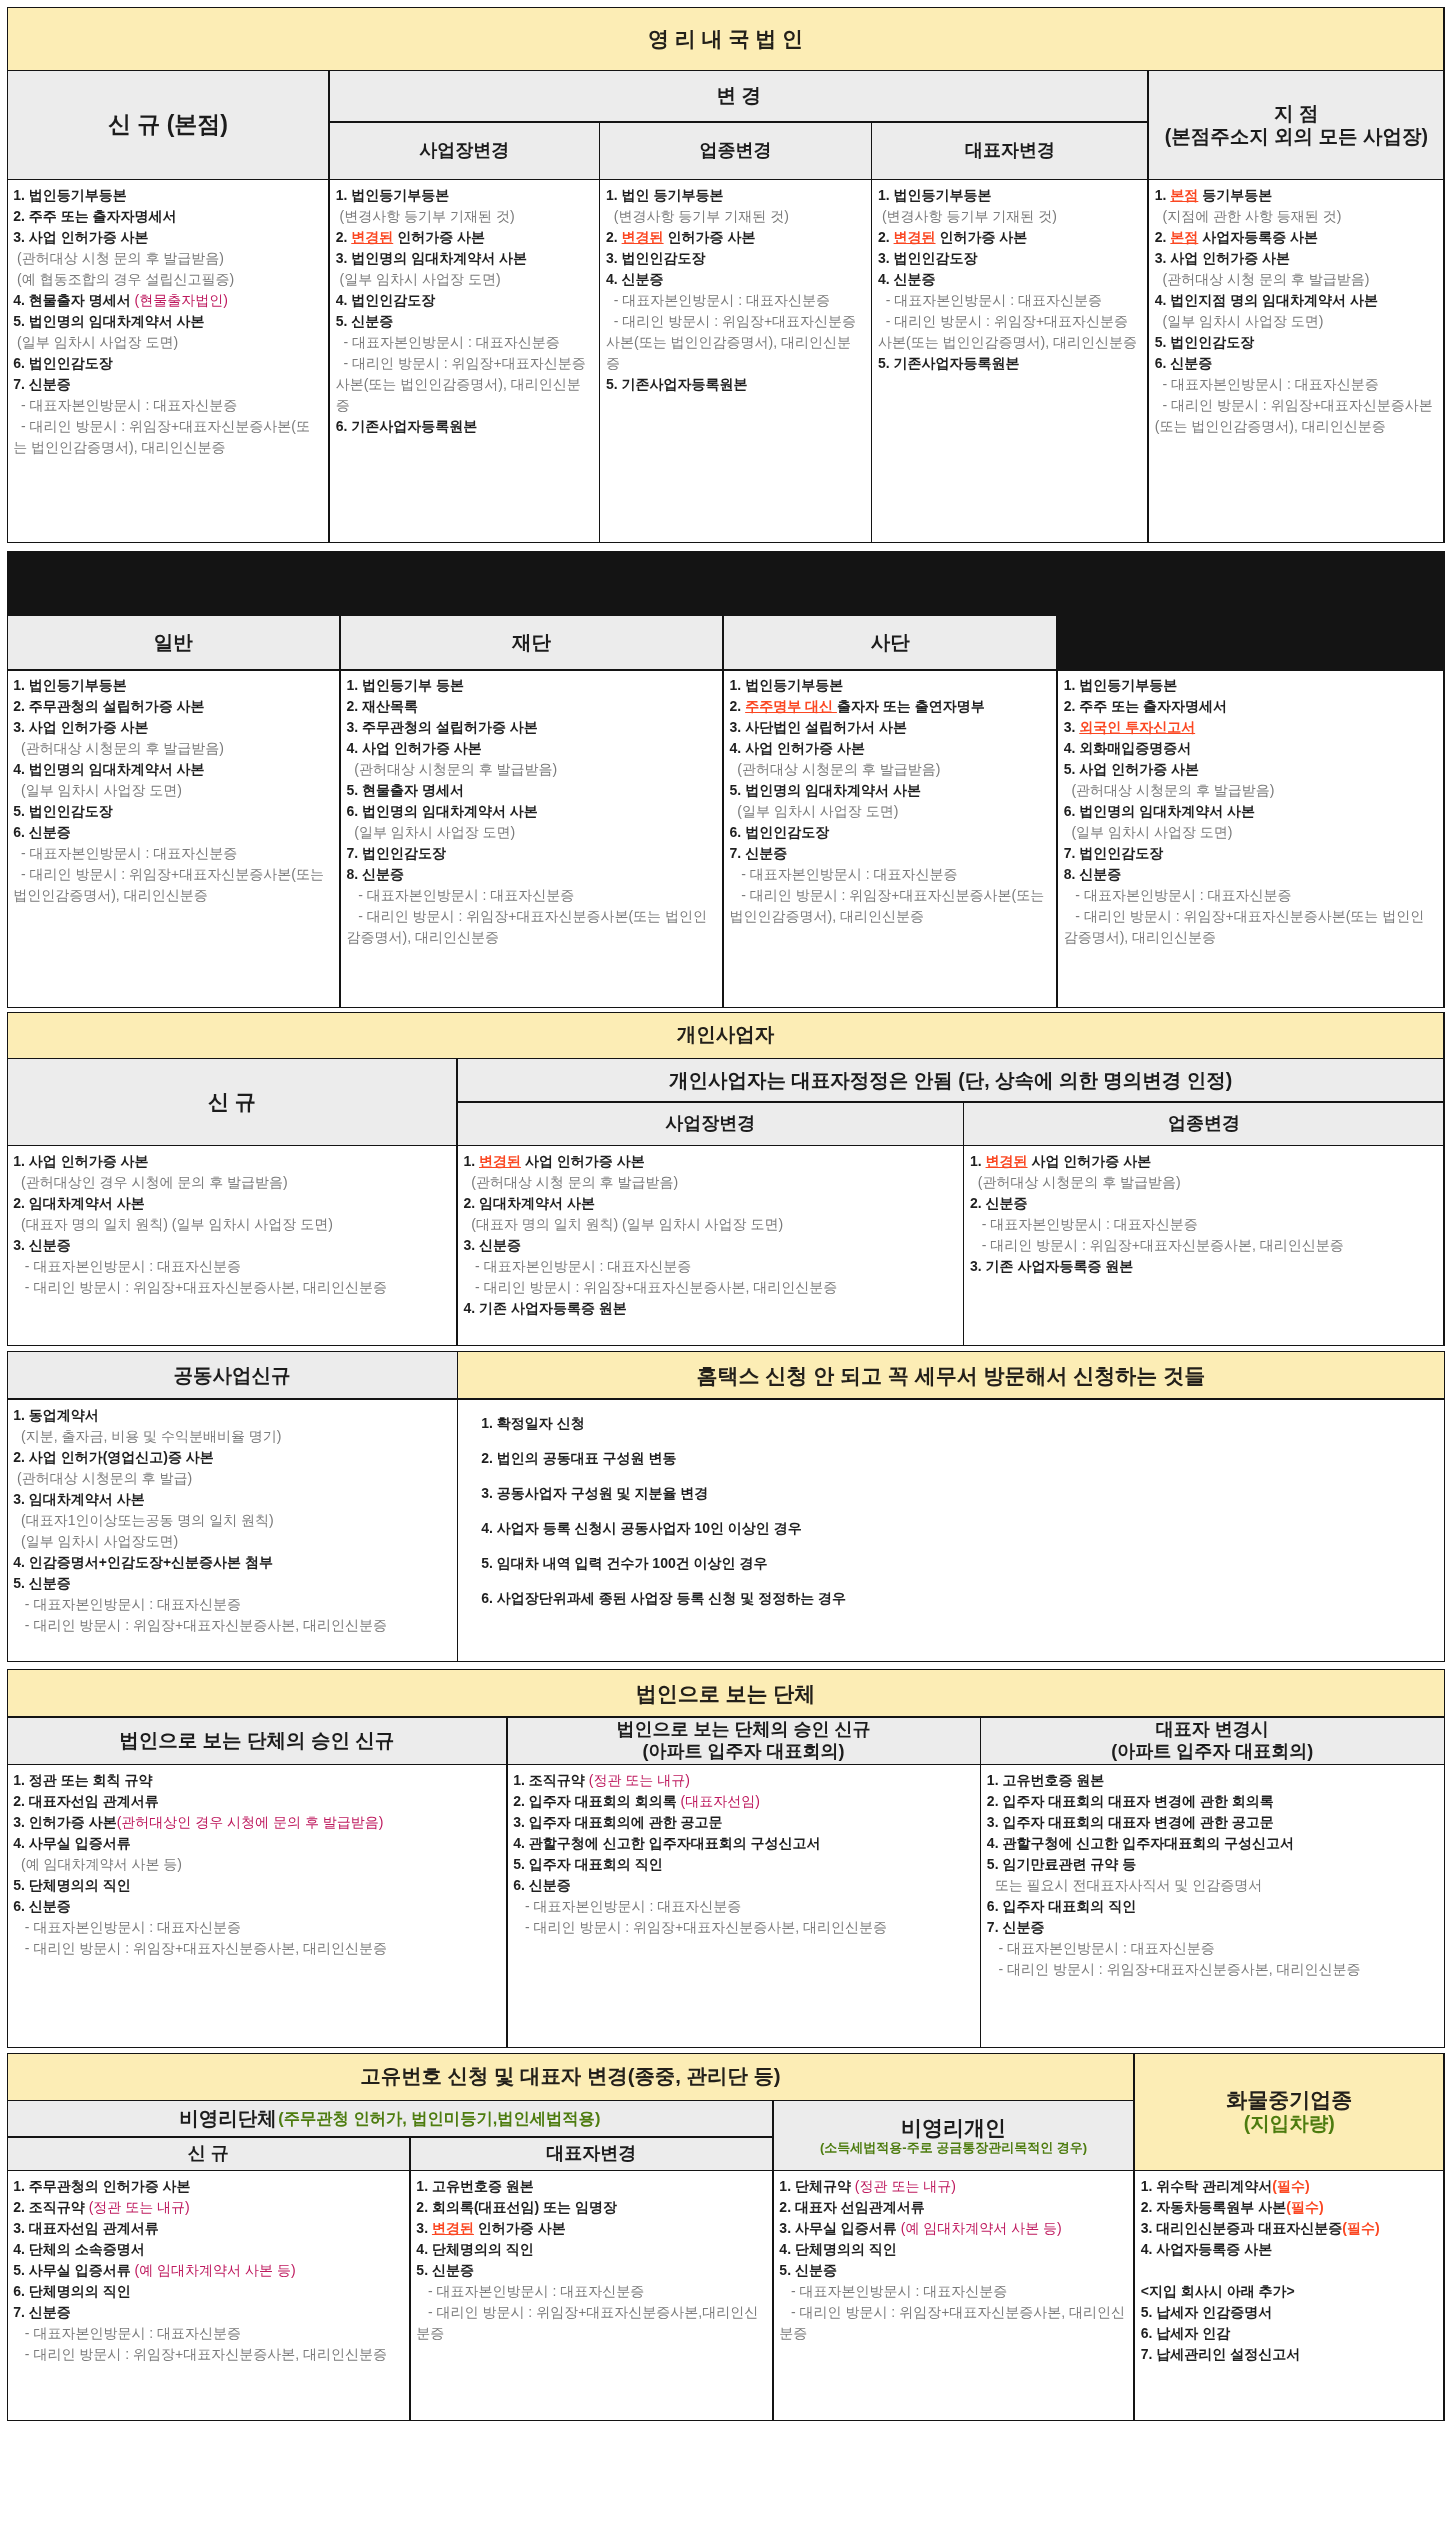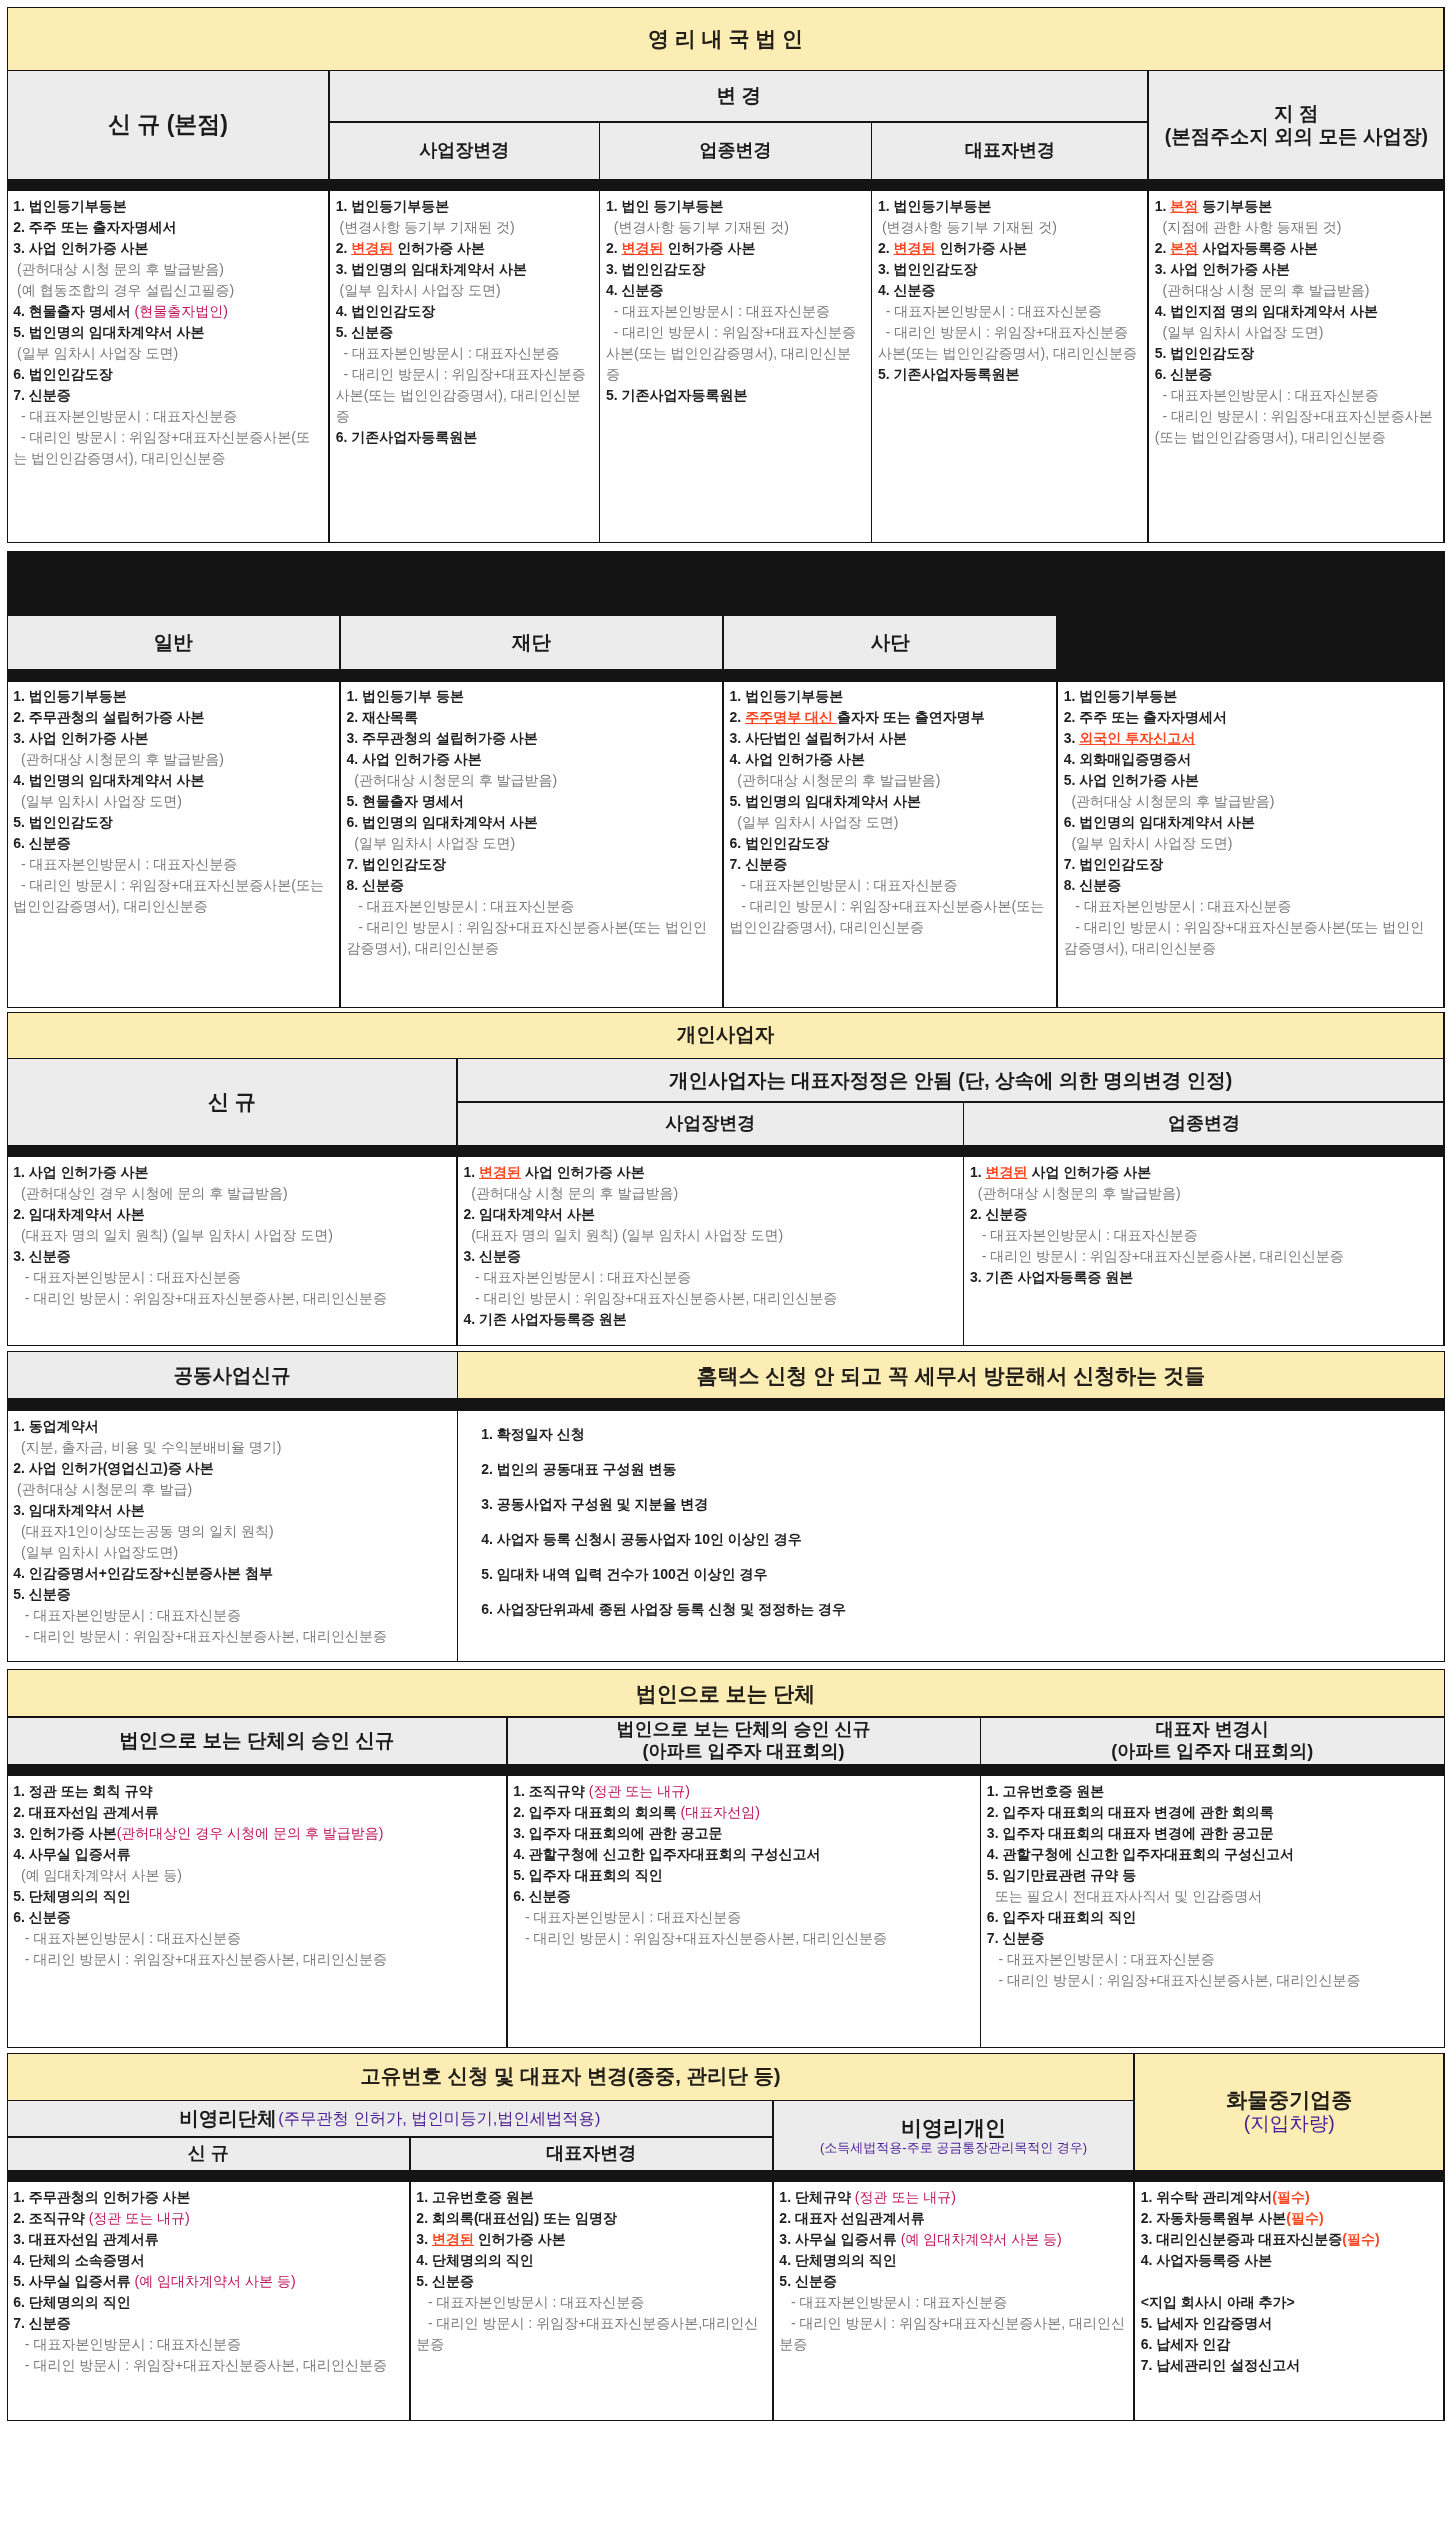--- a/index.html
+++ b/index.html
@@ -4,29 +4,29 @@
 <style>
   html,body{margin:0;padding:0;background:#ffffff;}
   body{width:1451px;height:2525px;font-family:"Liberation Sans",sans-serif;}
   .wrap{padding:6.5px;}
   .sec{display:grid;gap:1.6px;background:#141414;border:1.6px solid #141414;}
   .cell{background:#ffffff;min-width:0;}
   .yt{background:#fcedb5;display:flex;flex-direction:column;align-items:center;justify-content:center;
       font-weight:700;font-size:21px;color:#23201a;text-align:center;white-space:pre-line;line-height:1.2;}
   .hd{background:#ececec;display:flex;flex-direction:column;align-items:center;justify-content:center;
       font-weight:700;font-size:19.5px;color:#1c1c1c;text-align:center;white-space:pre-line;line-height:1.2;}
-  .lines{padding:4.9px 6.5px 3.3px 5.7px;margin-top:11px;}
+  .lines{padding:4.9px 6.5px 3.3px 5.7px;}
   .ln{font-size:14px;line-height:21px;color:#1f1f1f;font-weight:700;white-space:pre-wrap;}
   .ln.g{color:#7a7a7a;font-weight:400;}
   span.r{color:#fb4722;text-decoration:underline;}
   span.p{color:#fb4722;}
   span.g{color:#be185d;font-weight:400;}
   .roomy{padding:13px 8.1px 3.3px 23px;}
   .roomy .ln{margin-bottom:14px;}
-  .t2n{font-weight:400;color:#4c1d95;}
+  .t2n{font-weight:700;color:#4d7c0f;}
   #s1{grid-template-columns:400fr 335fr 337fr 343fr 367fr;grid-template-rows:62px 50px 56px 362px;margin-bottom:8.1px;}
   #s2{grid-template-columns:413fr 475fr 414fr 480fr;grid-template-rows:62px 53px 336px;margin-bottom:4.1px;}
   #s3{grid-template-columns:558fr 628fr 596fr;grid-template-rows:45px 42px 42px 199px;margin-bottom:4.9px;}
   #s4{grid-template-columns:558fr 1224fr;grid-template-rows:46px 261px;margin-bottom:7.3px;}
   #s5{grid-template-columns:620fr 587fr 575fr;grid-template-rows:46px 46px 282px;margin-bottom:4.1px;}
   #s6{grid-template-columns:500fr 450fr 448fr 384fr;grid-template-rows:46px 35px 32px 249px;}
 </style>
 </head>
 <body>
 

